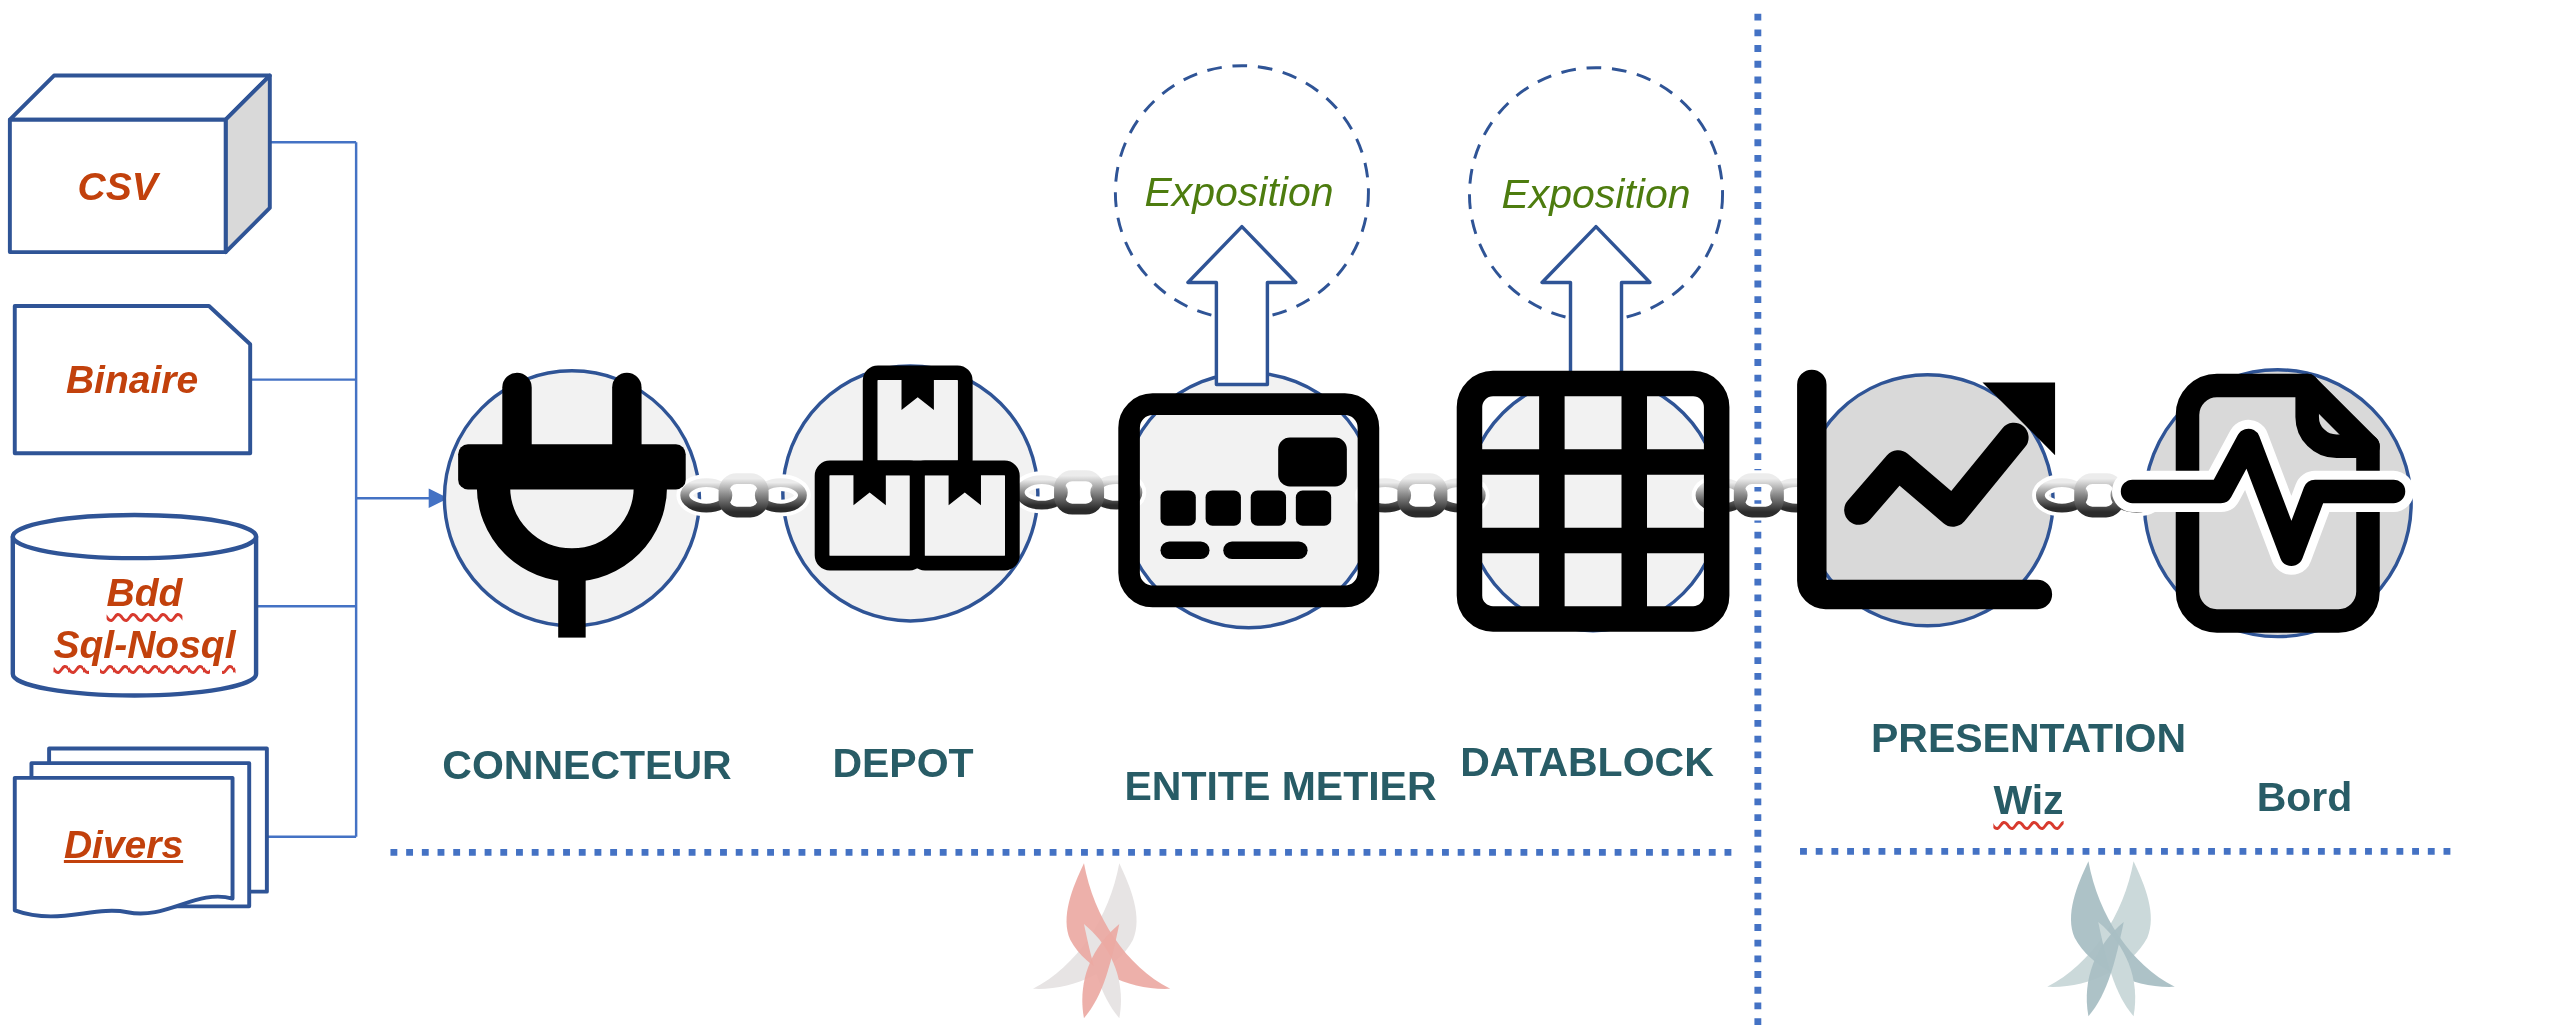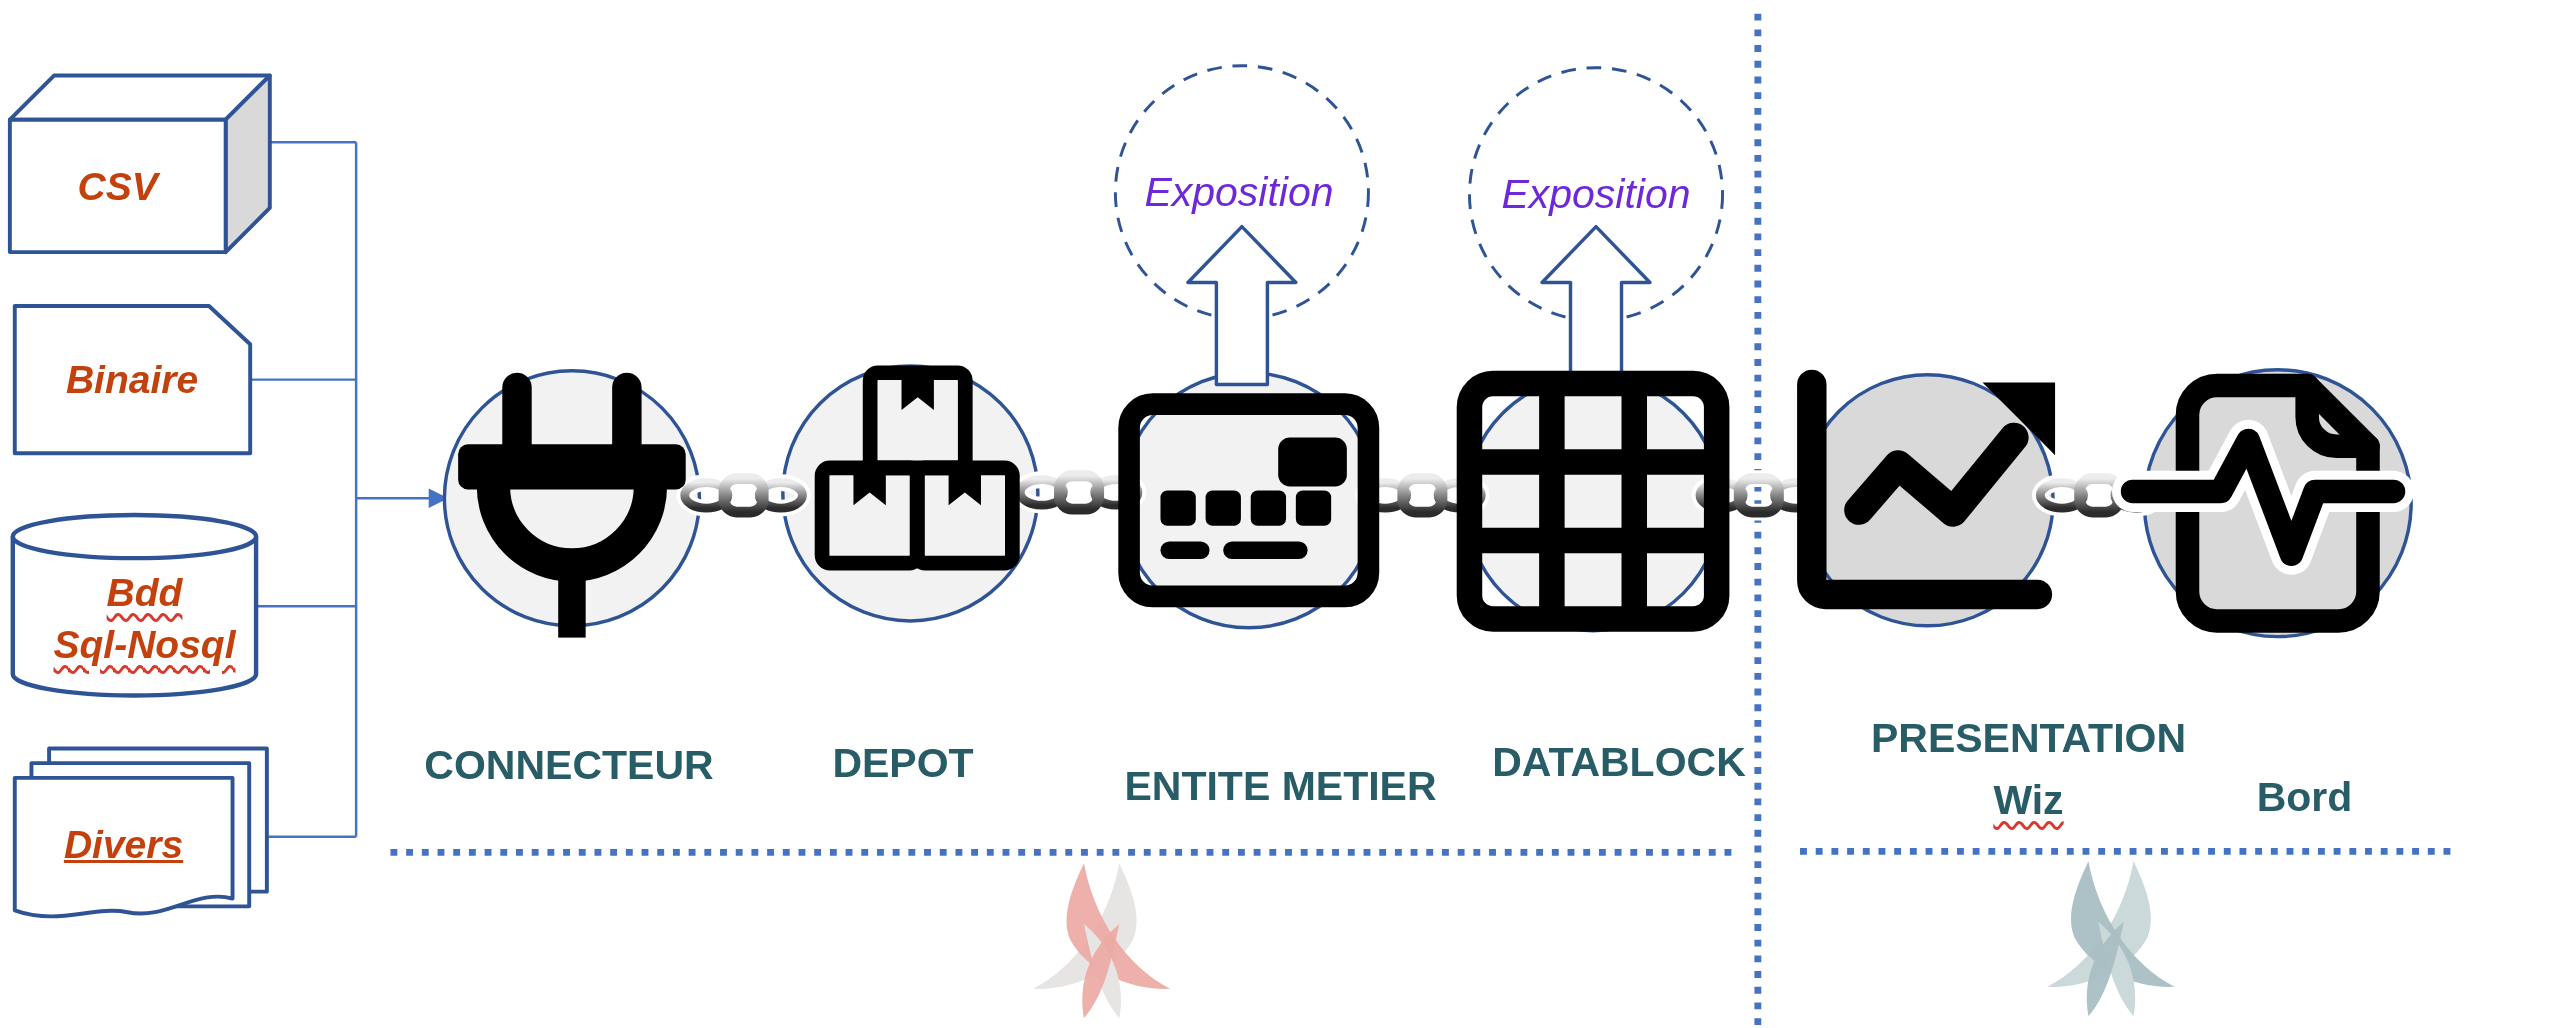--- a/index.html
+++ b/index.html
@@ -5,21 +5,21 @@
   html,body{margin:0;padding:0;background:#fff;}
   #canvas{position:relative;width:2576px;height:1028px;background:#fff;overflow:hidden;
           font-family:"Liberation Sans",sans-serif;}
   #diagram-svg{position:absolute;left:0;top:0;}
   .abs{position:absolute;}
   .src-label{font-weight:bold;font-style:italic;font-size:39px;color:#c2410c;
              text-align:center;line-height:47px;}
   .stage-label{font-weight:bold;font-size:41px;color:#285C66;text-align:center;line-height:45px;}
   .stage-label.two-line{line-height:62px;}
   .stage-label.two-line-sm{line-height:55px;}
-  .expo-label{font-style:italic;font-size:41px;color:#6d28d9;text-align:center;line-height:43px;}
+  .expo-label{font-style:italic;font-size:41px;color:#4d7c0f;text-align:center;line-height:43px;}
   .misspell{text-decoration-line:underline;text-decoration-style:wavy;
             text-decoration-color:#D83A2E;text-decoration-thickness:2.5px;text-underline-offset:6.9px;}
 </style>
 </head>
 <body>
 
 <div id="canvas">
 
 <svg id="diagram-svg" width="2576" height="1028" viewBox="0 0 2626 1048">
   <defs>
@@ -221,24 +221,24 @@
   <div class="abs src-label" style="left:34px;top:356px;width:196px;">Binaire</div>
   <div class="abs src-label" style="left:27px;top:567px;width:235px;line-height:52px;">
     <span class="misspell">Bdd</span><br>
     <span class="misspell">Sql-Nosql</span>
   </div>
   <div class="abs src-label" style="left:25.5px;top:821px;width:196px;text-decoration:underline;">Divers</div>
 
   <div class="abs expo-label" style="left:1092px;top:171px;width:294px;">Exposition</div>
   <div class="abs expo-label" style="left:1449px;top:173px;width:294px;">Exposition</div>
 
-  <div class="abs stage-label" style="left:422px;top:743px;width:294px;">CONNECTEUR</div>
+  <div class="abs stage-label" style="left:440px;top:743px;width:294px;">CONNECTEUR</div>
   <div class="abs stage-label" style="left:756px;top:741px;width:294px;">DEPOT</div>
   <div class="abs stage-label" style="left:1109px;top:740px;width:343px;margin-top:24px;">ENTITE METIER</div>
-  <div class="abs stage-label" style="left:1472px;top:740px;width:294px;">DATABLOCK</div>
+  <div class="abs stage-label" style="left:1440px;top:740px;width:294px;">DATABLOCK</div>
   <div class="abs stage-label two-line" style="left:1857px;top:707px;width:343px;">
     <span>PRESENTATION</span><br>
     <span class="misspell">Wiz</span>
   </div>
   <div class="abs stage-label two-line-sm" style="left:2133px;top:715px;width:343px;">
     <br>
     <span>Bord</span>
   </div>
 
 </div>

